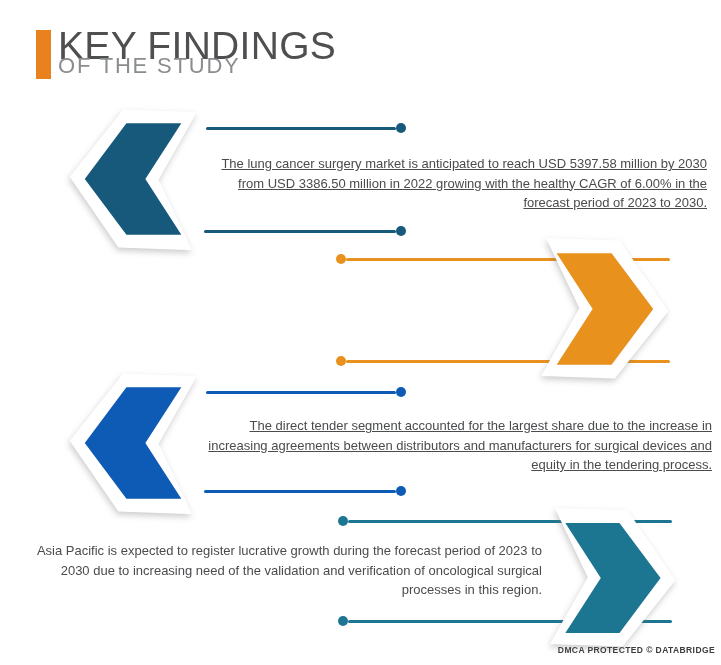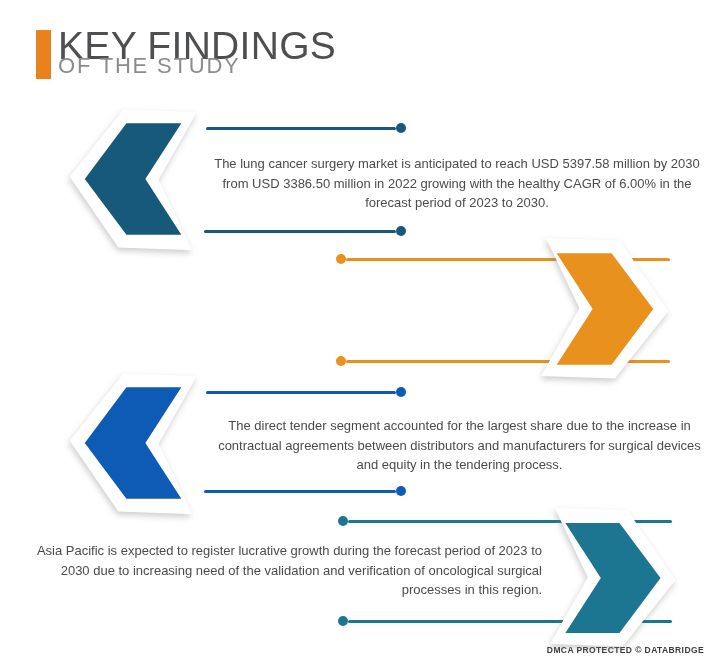--- a/index.html
+++ b/index.html
@@ -57,40 +57,40 @@
   }
 
   
   .finding-text {
     position: absolute;
     font-size: 13px;
     line-height: 19.5px;
     color: #4A4B4D;
     z-index: 0;
   }
-  .finding-text.align-left  { text-align: center; }
+  .finding-text.align-left  { text-align: right; text-decoration: underline; }
   .finding-text.align-right { text-align: right; }
 
   
   .chevron {
     position: absolute;
     z-index: 2;
   }
   .chevron svg { display: block; width: 100%; height: 100%; }
   .chevron .outer {
     fill: #ffffff;
   }
   .chevron-shadow {
     filter: drop-shadow(-1px 3px 3px rgba(110,110,110,0.35));
   }
 
   
   .dmca {
     position: absolute;
-    right: 17px; top: 645px;
+    right: 6px; top: 645px;
     font-size: 8.5px;
     font-weight: bold;
     color: #3B3C3E;
     letter-spacing: 0.4px;
     margin-left: 12px;
   }
 </style>
 </head>
 <body>
 
@@ -134,21 +134,21 @@
   <div class="chevron chevron-shadow" style="left:60px; top:372px; width:148px; height:142px;">
     <svg viewBox="0 0 140 150">
       <polygon class="outer" points="134,2 56,2 2,75 56,148 134,148 96,75" transform="rotate(2 70 75)"></polygon>
       <polygon points="120,16 62,16 18,75 62,134 120,134 82,75" style="fill: rgb(14, 91, 181);"></polygon>
     </svg>
   </div>
   <div class="connector" style="left:206px; top:387px; width:200px;">
     <div class="line" style="background-color: rgb(14, 91, 181);"></div>
     <div class="dot" style="background-color: rgb(14, 91, 181);"></div>
   </div>
-  <div class="finding-text align-left" style="left:207px; top:416px; width:505px;">The direct tender segment accounted for the largest share due to the increase in contractual agreements between distributors and manufacturers for surgical devices and equity in the tendering process.</div>
+  <div class="finding-text align-left" style="left:207px; top:416px; width:505px;">The direct tender segment accounted for the largest share due to the increase in increasing agreements between distributors and manufacturers for surgical devices and equity in the tendering process.</div>
   <div class="connector" style="left:204px; top:486px; width:202px;">
     <div class="line" style="background-color: rgb(14, 91, 181);"></div>
     <div class="dot" style="background-color: rgb(14, 91, 181);"></div>
   </div>
 
   <div class="connector" style="left:338px; top:516px; width:334px;">
     <div class="dot" style="background-color: rgb(29, 118, 145);"></div>
     <div class="line" style="background-color: rgb(29, 118, 145);"></div>
   </div>
   <div class="finding-text align-right" style="left:22px; top:541px; width:520px;text-align:right;">Asia Pacific is expected to register lucrative growth during the forecast period of 2023 to 2030 due to increasing need of the validation and verification of oncological surgical processes in this region.</div>

